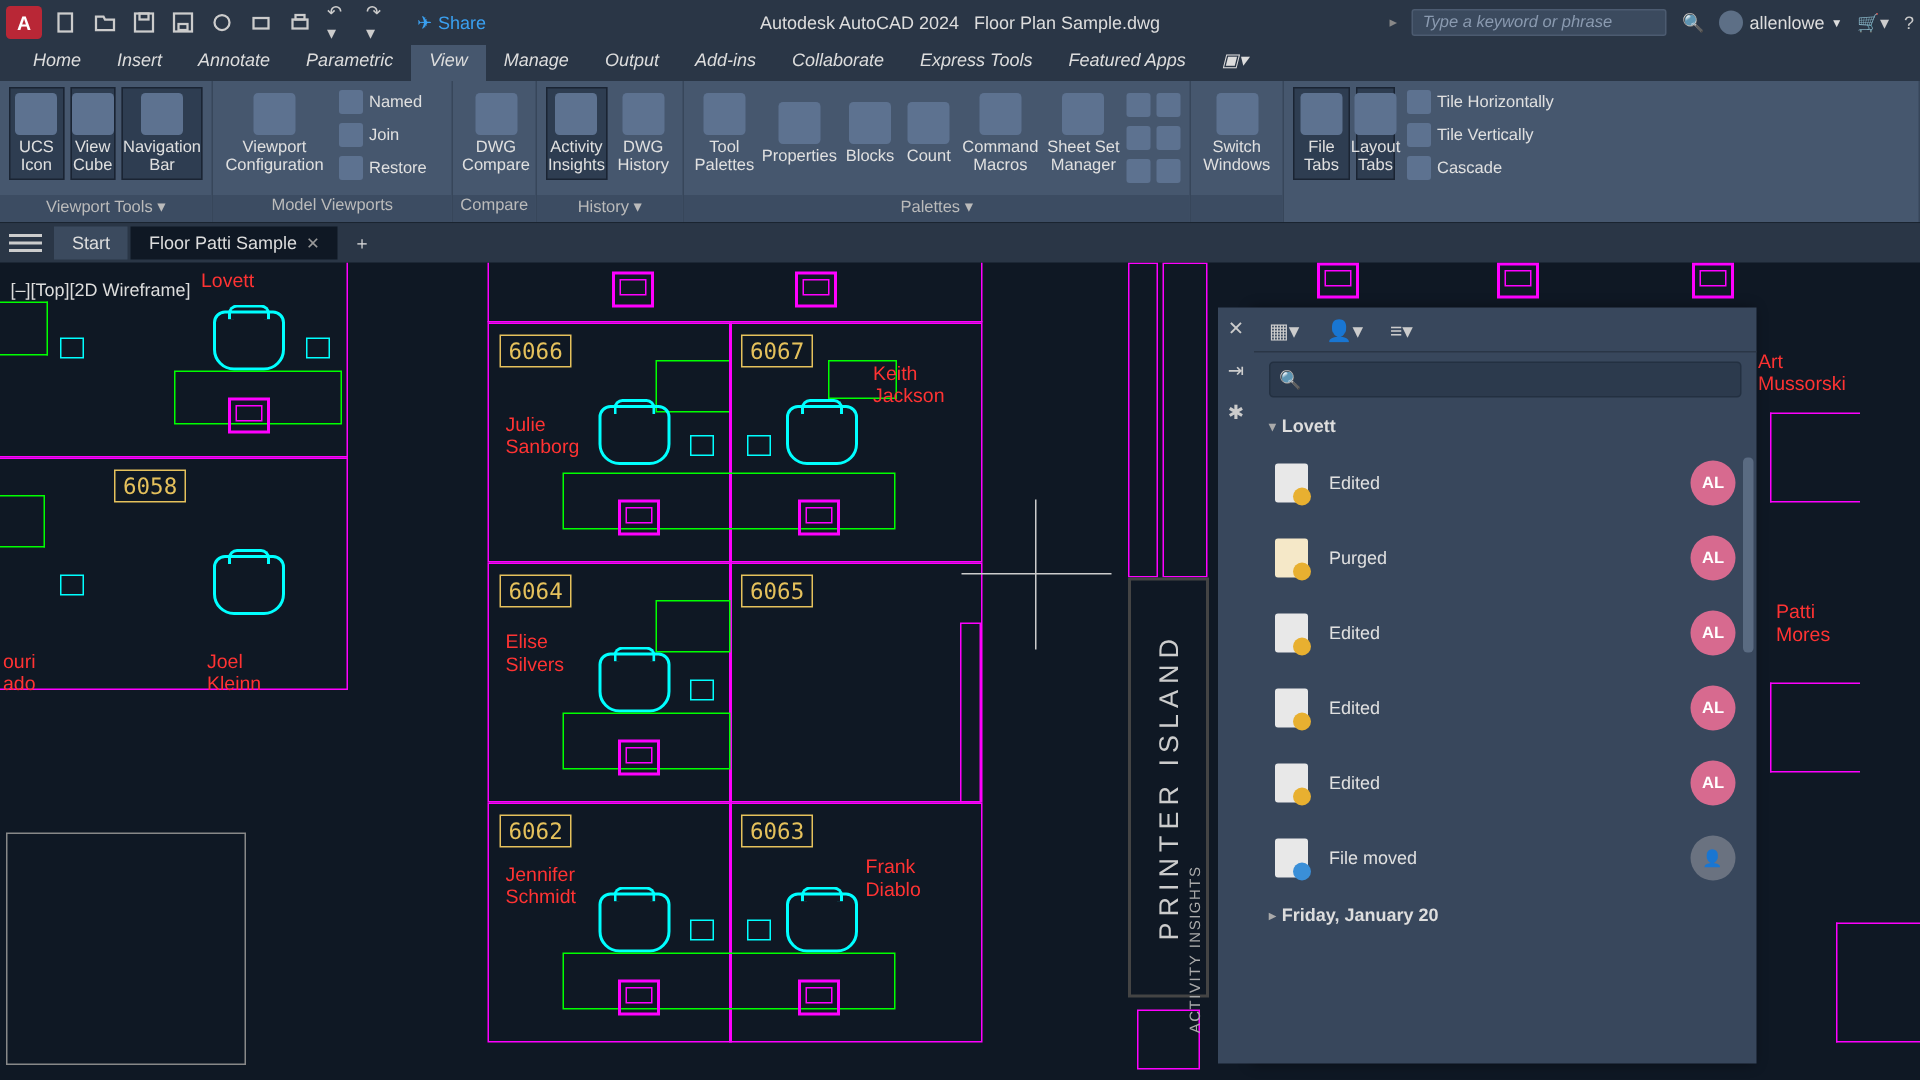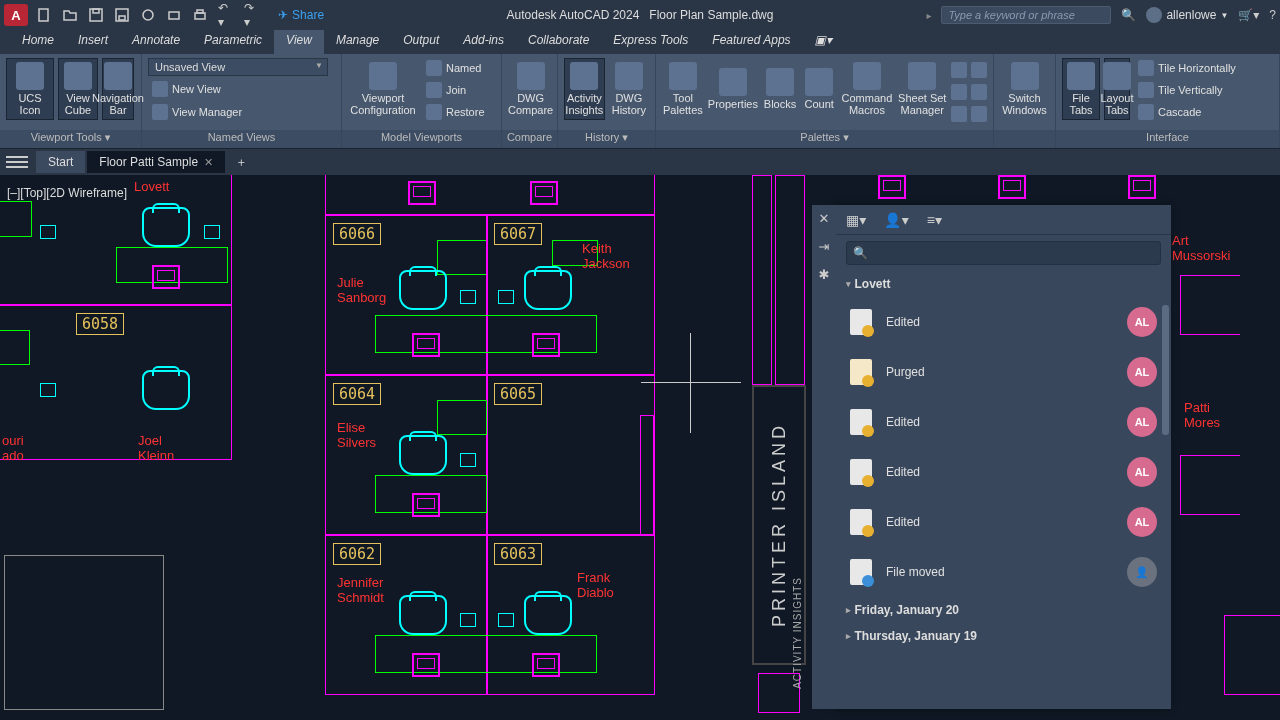--- a/index.html
+++ b/index.html
@@ -179,42 +179,28 @@
       <div class="bigbtn active">
           <div class="bigic"></div>
           <span style="white-space:pre-line">UCS
 Icon</span>
         </div>
       <div class="bigbtn active" style="width:40px">
           <div class="bigic"></div>
           <span style="white-space:pre-line">View
 Cube</span>
         </div>
-      <div class="bigbtn active" style="width:32px">
+      <div class="bigbtn active" style="width:54px">
           <div class="bigic"></div>
           <span style="white-space:pre-line">Navigation
 Bar</span>
         </div>
     </div>
     <div class="riblabel">Viewport Tools ▾</div>
   </div>
-  <div class="ribgroup" style="width:200px">
-    <div class="ribcontent" style="flex-direction:column;align-items:stretch;gap:3px">
-      <div class="dd">Unsaved View</div>
-      <div class="smrow">
-          <div class="smic"></div>
-          <span>New View</span>
-        </div>
-      <div class="smrow">
-          <div class="smic"></div>
-          <span>View Manager</span>
-        </div>
-    </div>
-    <div class="riblabel">Named Views</div>
-  </div>
   <div class="ribgroup" style="width:160px">
     <div class="ribcontent">
       <div class="bigbtn" style="width:70px">
           <div class="bigic"></div>
           <span style="white-space:pre-line">Viewport
 Configuration</span>
         </div>
       <div class="vcol">
         <div class="smrow">
             <div class="smic"></div>
@@ -329,21 +315,20 @@
         <div class="smrow">
             <div class="smic"></div>
             <span>Tile Vertically</span>
           </div>
         <div class="smrow">
             <div class="smic"></div>
             <span>Cascade</span>
           </div>
       </div>
     </div>
-    <div class="riblabel">Interface</div>
   </div>
 </div>
 
 <div class="doctabs">
   <div class="hamb">
       <div></div>
       <div></div>
       <div></div>
     </div>
   <div class="doctab">Start</div>
@@ -490,16 +475,15 @@
         <div class="pfic"></div>
         <span>Edited</span>
         <div class="pav">AL</div>
       </div>
     <div class="pitem">
         <div class="pfic mv"></div>
         <span>File moved</span>
         <div class="pav g">👤</div>
       </div>
     <div class="pgroup c">Friday, January 20</div>
-    <div class="pgroup c">Thursday, January 19</div>
     <div class="scrl"></div>
   </div>
 </div>
 
 </body></html>

